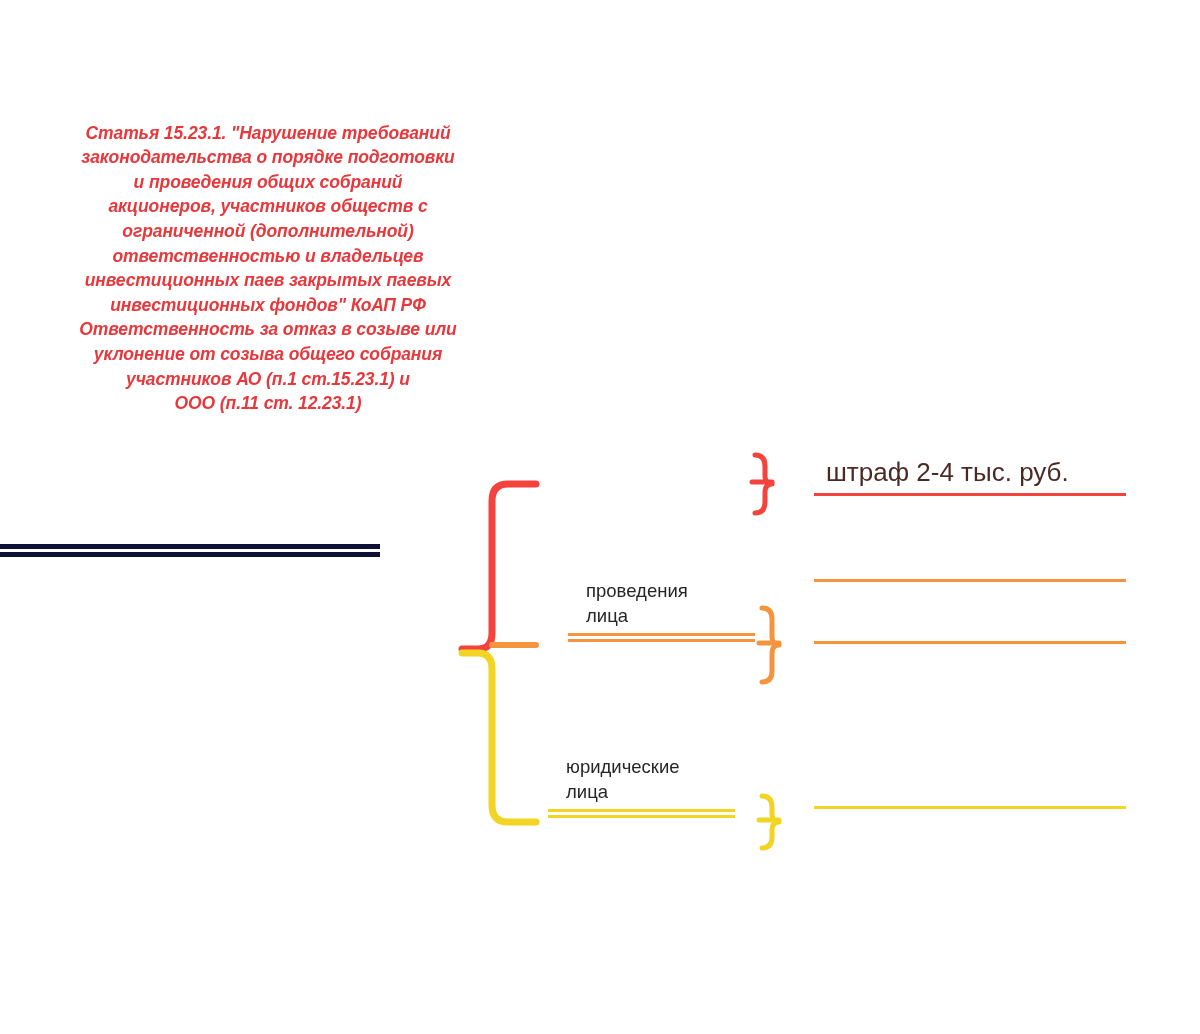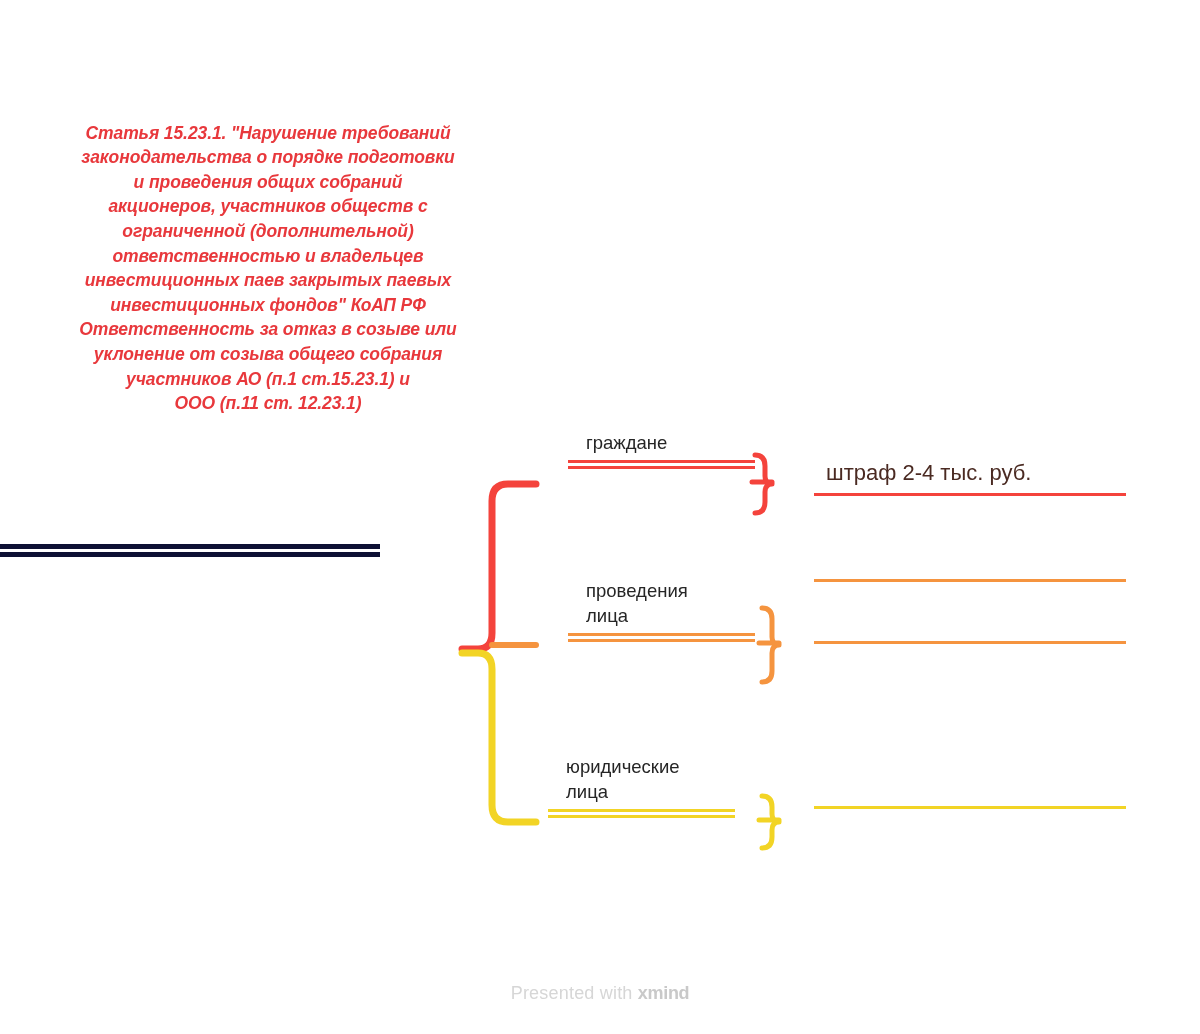--- a/index.html
+++ b/index.html
@@ -93,21 +93,21 @@
   .branch-underline .gap {
     height: 3px;
   }
 
   
   .leaf {
     position: absolute;
     z-index: 3;
   }
   .leaf-label {
-    font-size: 22px;
+    font-size: 26px;
     line-height: 27px;
     color: #4a2a22;
     white-space: nowrap;
     padding-left: 12px;
   }
   .leaf-underline {
     margin-top: 7px;
     height: 3px;
     width: 100%;
   }
@@ -159,28 +159,20 @@
       <span class="para2">Ответственность за отказ в созыве или уклонение от созыва  общего собрания участников АО (п.1 ст.15.23.1) и
 ООО (п.11 ст. 12.23.1)</span>
     </div>
   </div>
   <div id="root-underline">
     <div class="bar"></div>
     <div class="gap"></div>
     <div class="bar"></div>
   </div>
 
-  <div class="branch" style="left:568px; top:430px; width:187px;">
-    <div class="branch-label">граждане</div>
-    <div class="branch-underline">
-      <div class="bar" style="background:#f4433c;"></div>
-      <div class="gap"></div>
-      <div class="bar" style="background:#f4433c;"></div>
-    </div>
-  </div>
 
   <div class="leaf" style="left:814px; top:459px; width:312px;">
     <div class="leaf-label">штраф 2-4 тыс. руб.</div>
     <div class="leaf-underline" style="background:#f4433c;"></div>
   </div>
 
   <div class="branch" style="left:568px; top:578px; width:187px;">
     <div class="branch-label">проведения
 лица</div>
     <div class="branch-underline">
@@ -205,17 +197,14 @@
       <div class="bar" style="background:#f2d425;"></div>
       <div class="gap"></div>
       <div class="bar" style="background:#f2d425;"></div>
     </div>
   </div>
 
   <div class="leaf" style="left:814px; top:799px; width:312px;">
     <div class="leaf-underline" style="background:#f2d425;"></div>
   </div>
 
-  <div id="footer">
-    <span>Presented with </span><span class="brand">xmind</span>
-  </div>
 
 </div>
 
 </body></html>

